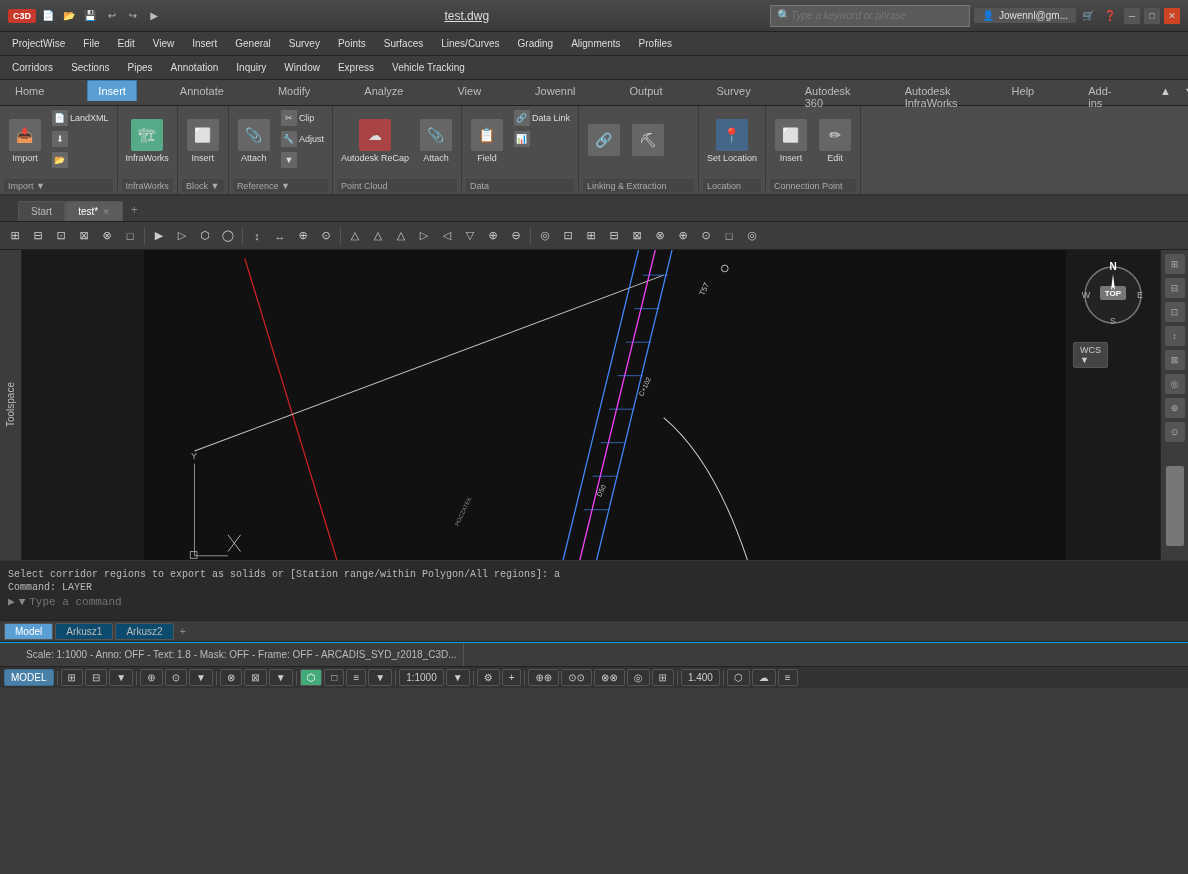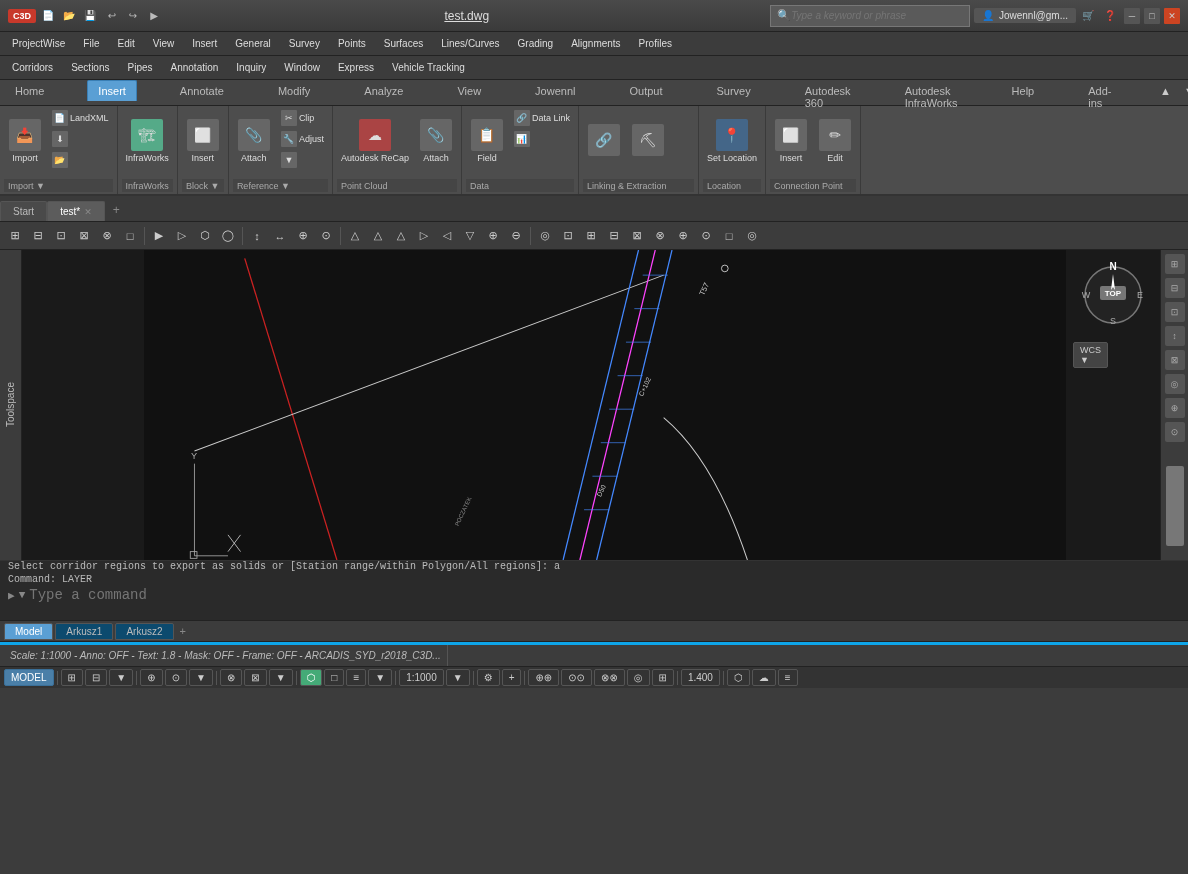--- a/index.html
+++ b/index.html
@@ -91,21 +91,21 @@
       font-size: 9px; color: #aaa; text-align: left; padding: 1px 4px;
       border-top: 1px solid #444; background: #454545;
     }
 
     
     #tabbar {
       height: 26px;
       background: #3a3a3a;
       display: flex;
       align-items: flex-end;
-      padding: 0 0;
+      padding: 0 18px;
       border-bottom: 1px solid #222;
     }
     .tab { padding: 4px 12px; background: #4a4a4a; color: #bbb; cursor: pointer; border-radius: 2px 2px 0 0; border: 1px solid #555; border-bottom: none; font-size: 10px; display: flex; align-items: center; gap: 4px; }
     .tab.active { background: #5c5c5c; color: #fff; }
     .tab-close { font-size: 9px; color: #888; cursor: pointer; }
     .tab-add { padding: 4px 8px; color: #888; cursor: pointer; font-size: 12px; }
 
     
     #toolbar {
       height: 28px;
@@ -182,41 +182,40 @@
       border-radius: 2px;
       cursor: pointer;
       border: 1px solid #555;
     }
 
     
     #cmdline {
       height: 60px;
       background: #2a2a2a;
       border-top: 1px solid #333;
-      padding: 0 8px;
+      padding: 8px 8px;
       color: #ddd;
       font-size: 11px;
       font-family: 'Courier New', monospace;
     }
     .cmd-output { color: #bbb; margin-bottom: 2px; font-size: 10px; }
     .cmd-input-row { display: flex; align-items: center; gap: 4px; color: #aaa; }
     .cmd-prompt { color: #888; }
-    .cmd-input { background: none; border: none; color: #ddd; font-family: 'Courier New', monospace; font-size: 14px; outline: none; flex: 1; }
+    .cmd-input { background: none; border: none; color: #ddd; font-family: 'Courier New', monospace; font-size: 11px; outline: none; flex: 1; }
 
     
     #statusbar {
       height: 24px;
       background: #3c3c3c;
-      border-top: 3px solid #0ea5e9;
-      display: flex;
-      align-items: center;
-      padding: 0 4px;
+      border-top: 1px solid #0ea5e9;
+      display: flex;
+      align-items: center;
+      padding: 0 20px;
       color: #bbb;
       font-size: 10px;
-      font-style: italic;
     }
     .sb-item { padding: 0 6px; border-right: 1px solid #555; height: 100%; display: flex; align-items: center; cursor: pointer; }
 
     
     #bottom-toolbar {
       height: 22px;
       background: #333;
       border-top: 1px solid #222;
       display: flex;
       align-items: center;

